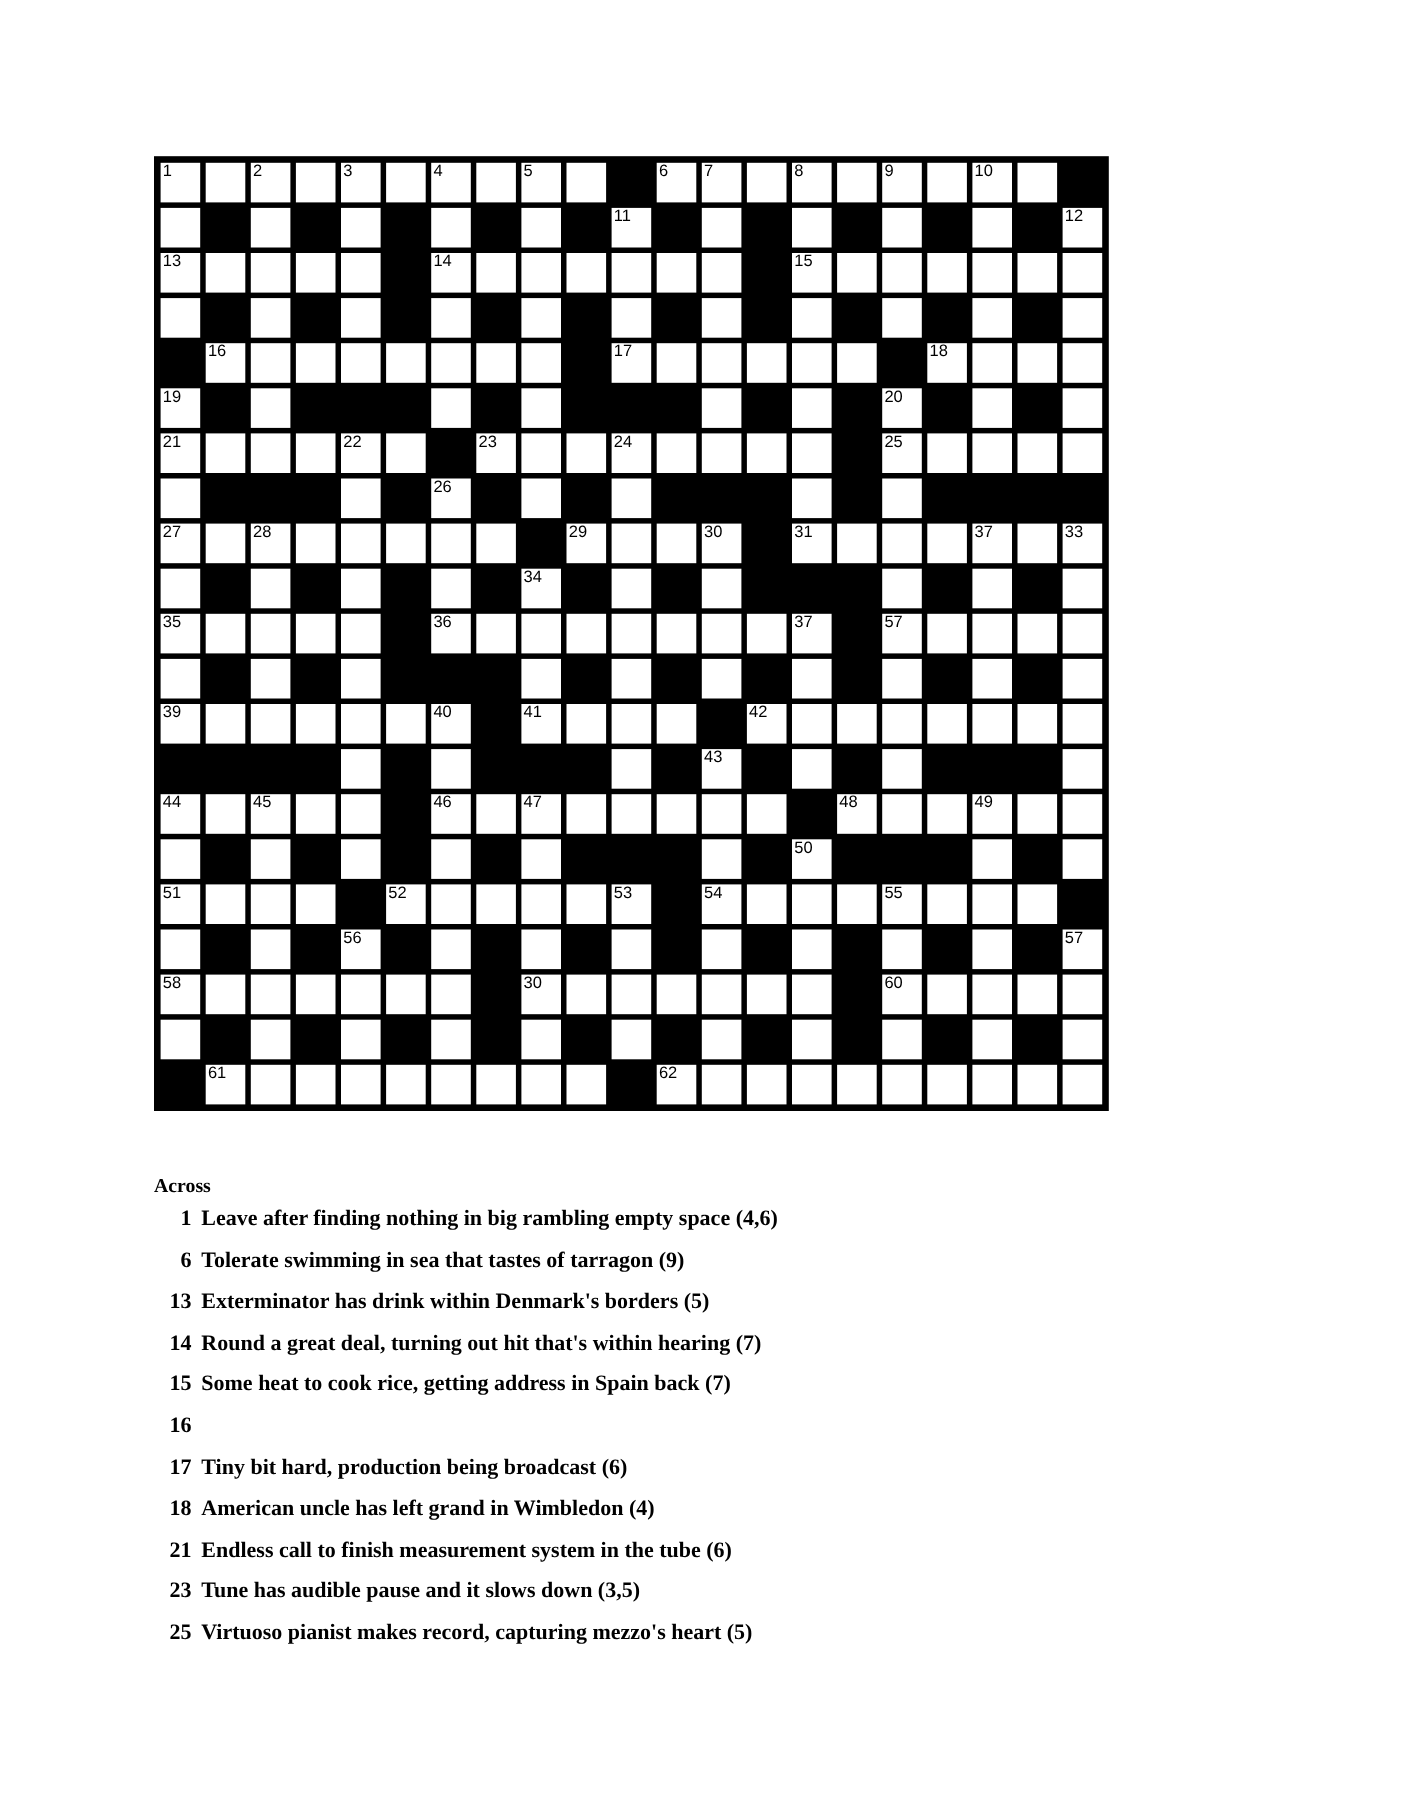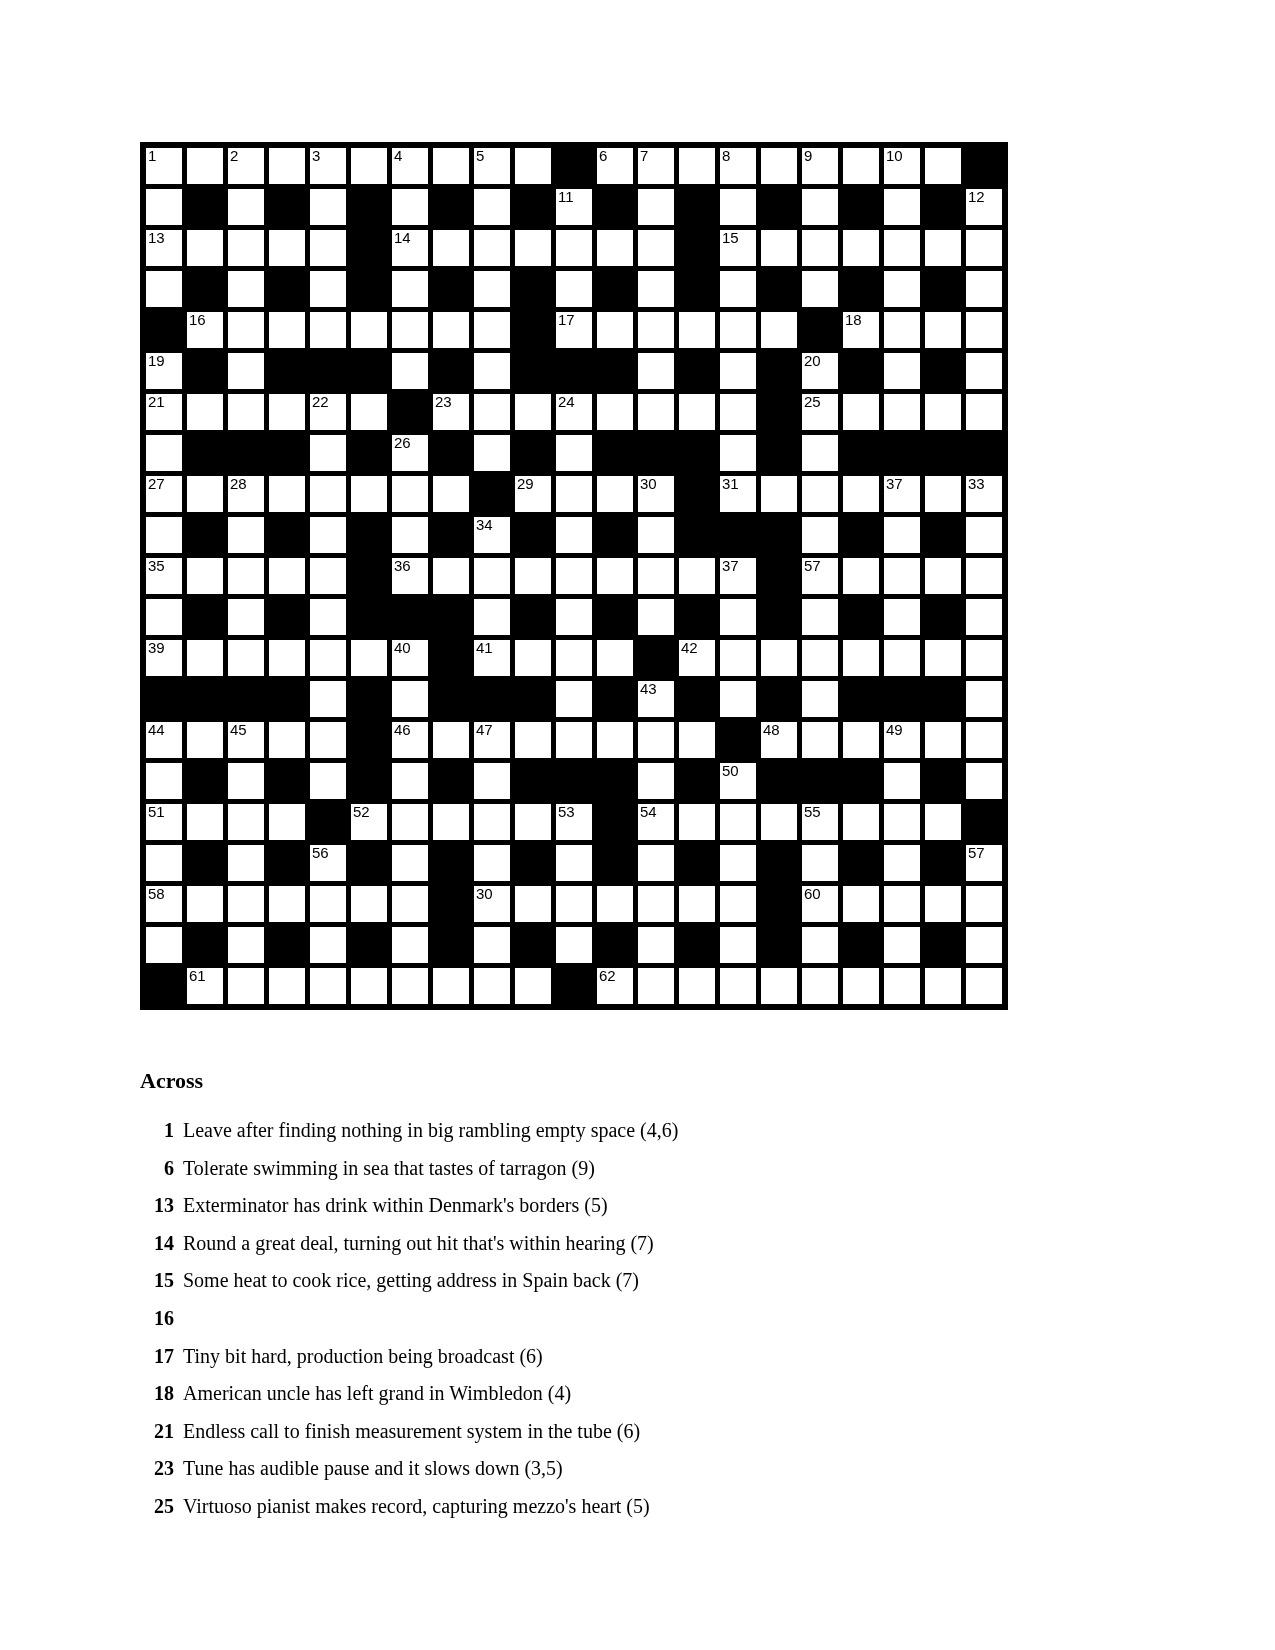--- a/index.html
+++ b/index.html
@@ -42,23 +42,23 @@
     color: #000000;
   }
   .clues {
     position: absolute;
     left: 140px;
     top: 1068px;
     width: 700px;
   }
   .clues h2 {
     font-family: "Liberation Serif", serif;
-    font-size: 22px;
+    font-size: 18px;
     font-weight: bold;
-    margin: 0 0 25px 0;
+    margin: 0 0 8px 0;
   }
   .clues ol {
     list-style: none;
     margin: 0;
     padding: 0;
   }
   .clues li {
     display: flex;
     align-items: baseline;
     height: 37.6px;
@@ -66,20 +66,21 @@
   }
   .clue-num {
     flex: none;
     width: 34px;
     text-align: right;
     font-weight: bold;
   }
   .clue-text {
     margin-left: 9px;
     white-space: nowrap;
+    font-weight: bold;
   }
 </style>
 </head>
 <body>
 
 <div class="crossword-grid">
     <div class="cell">
       <span class="cell-number">1</span>
     </div>
     <div class="cell"></div>

